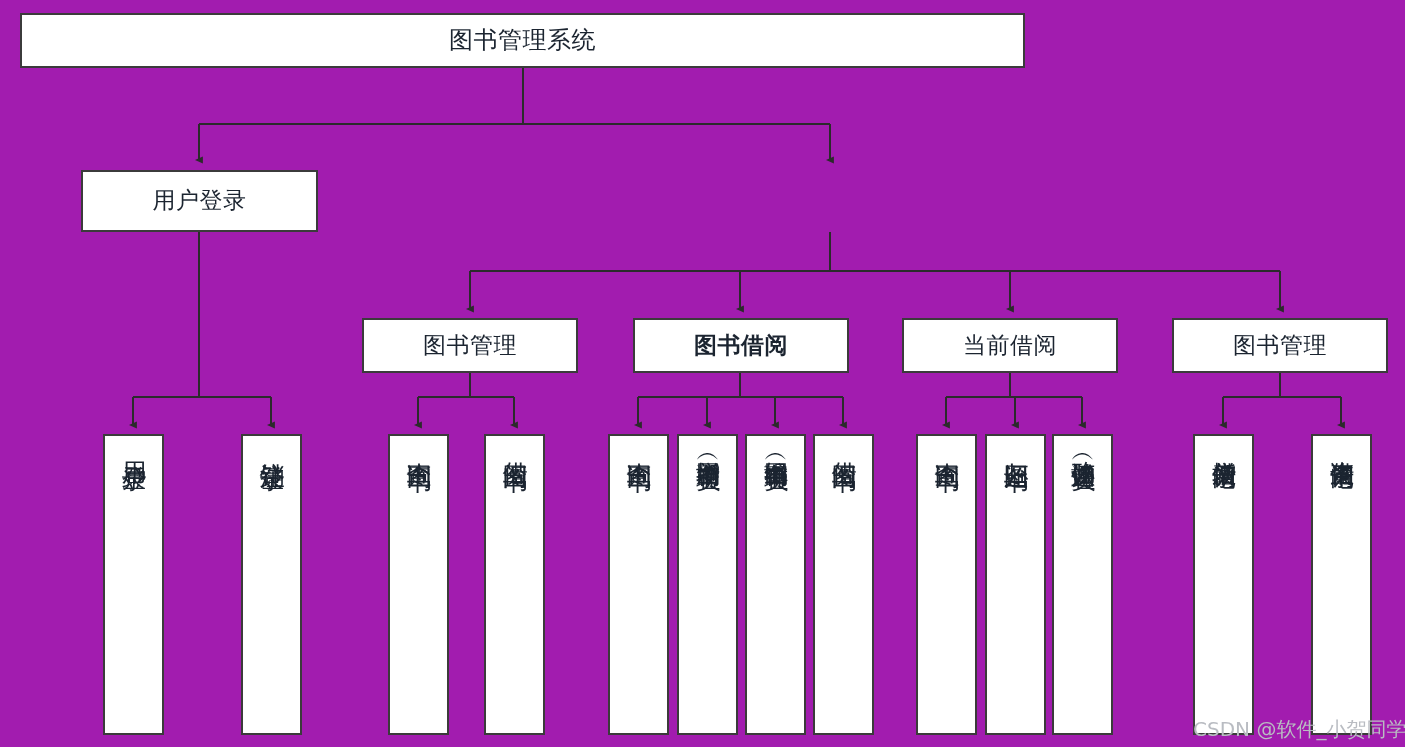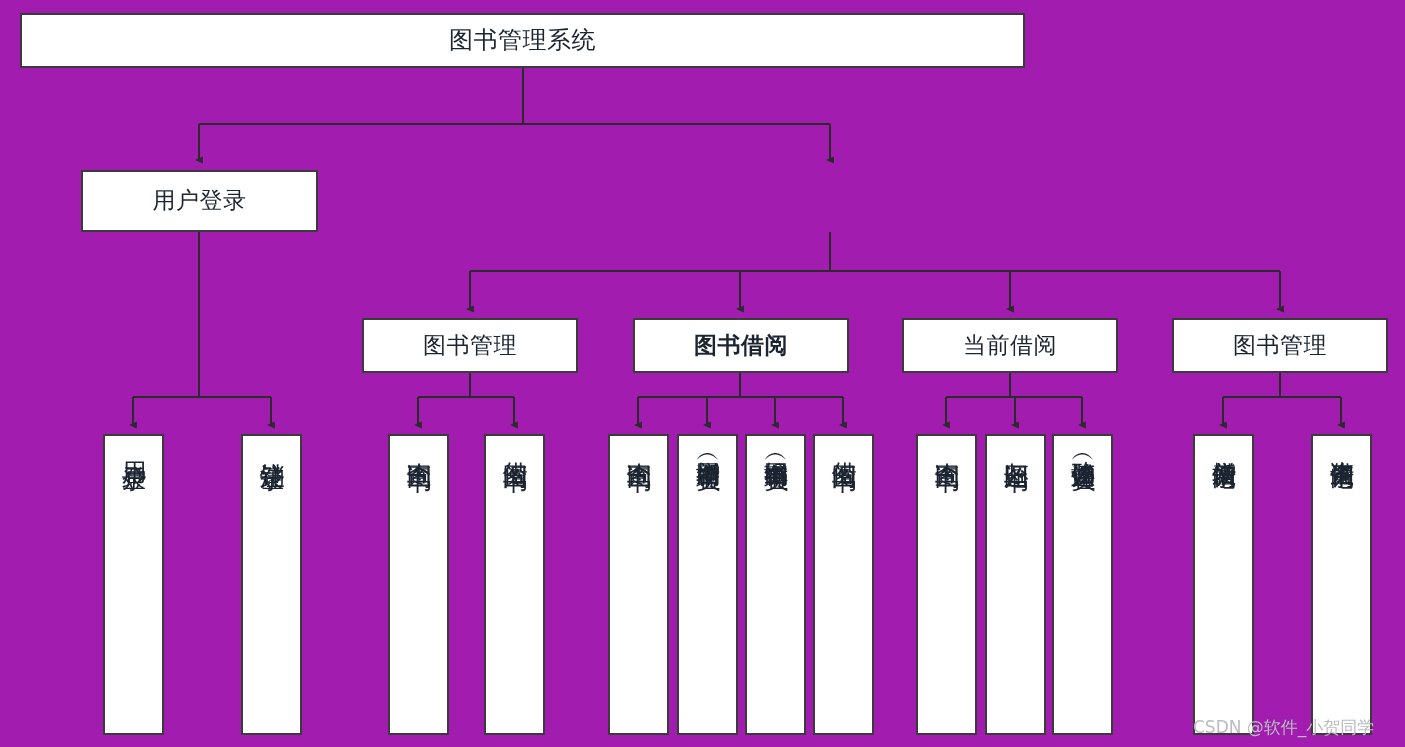--- a/index.html
+++ b/index.html
@@ -65,21 +65,21 @@
     white-space: nowrap;
   }
   .node.vert.tall .label {
     font-size: 24px;
     letter-spacing: 1px;
   }
   .watermark {
     position: absolute;
     left: 1193px;
     top: 716px;
-    font-size: 17px;
+    font-size: 20px;
     color: #b9bcc2;
     white-space: nowrap;
     z-index: 5;
     font-family: "DejaVu Sans", "Liberation Sans", sans-serif;
   }
 </style>
 </head>
 <body>
 
 <div id="diagram-root">

